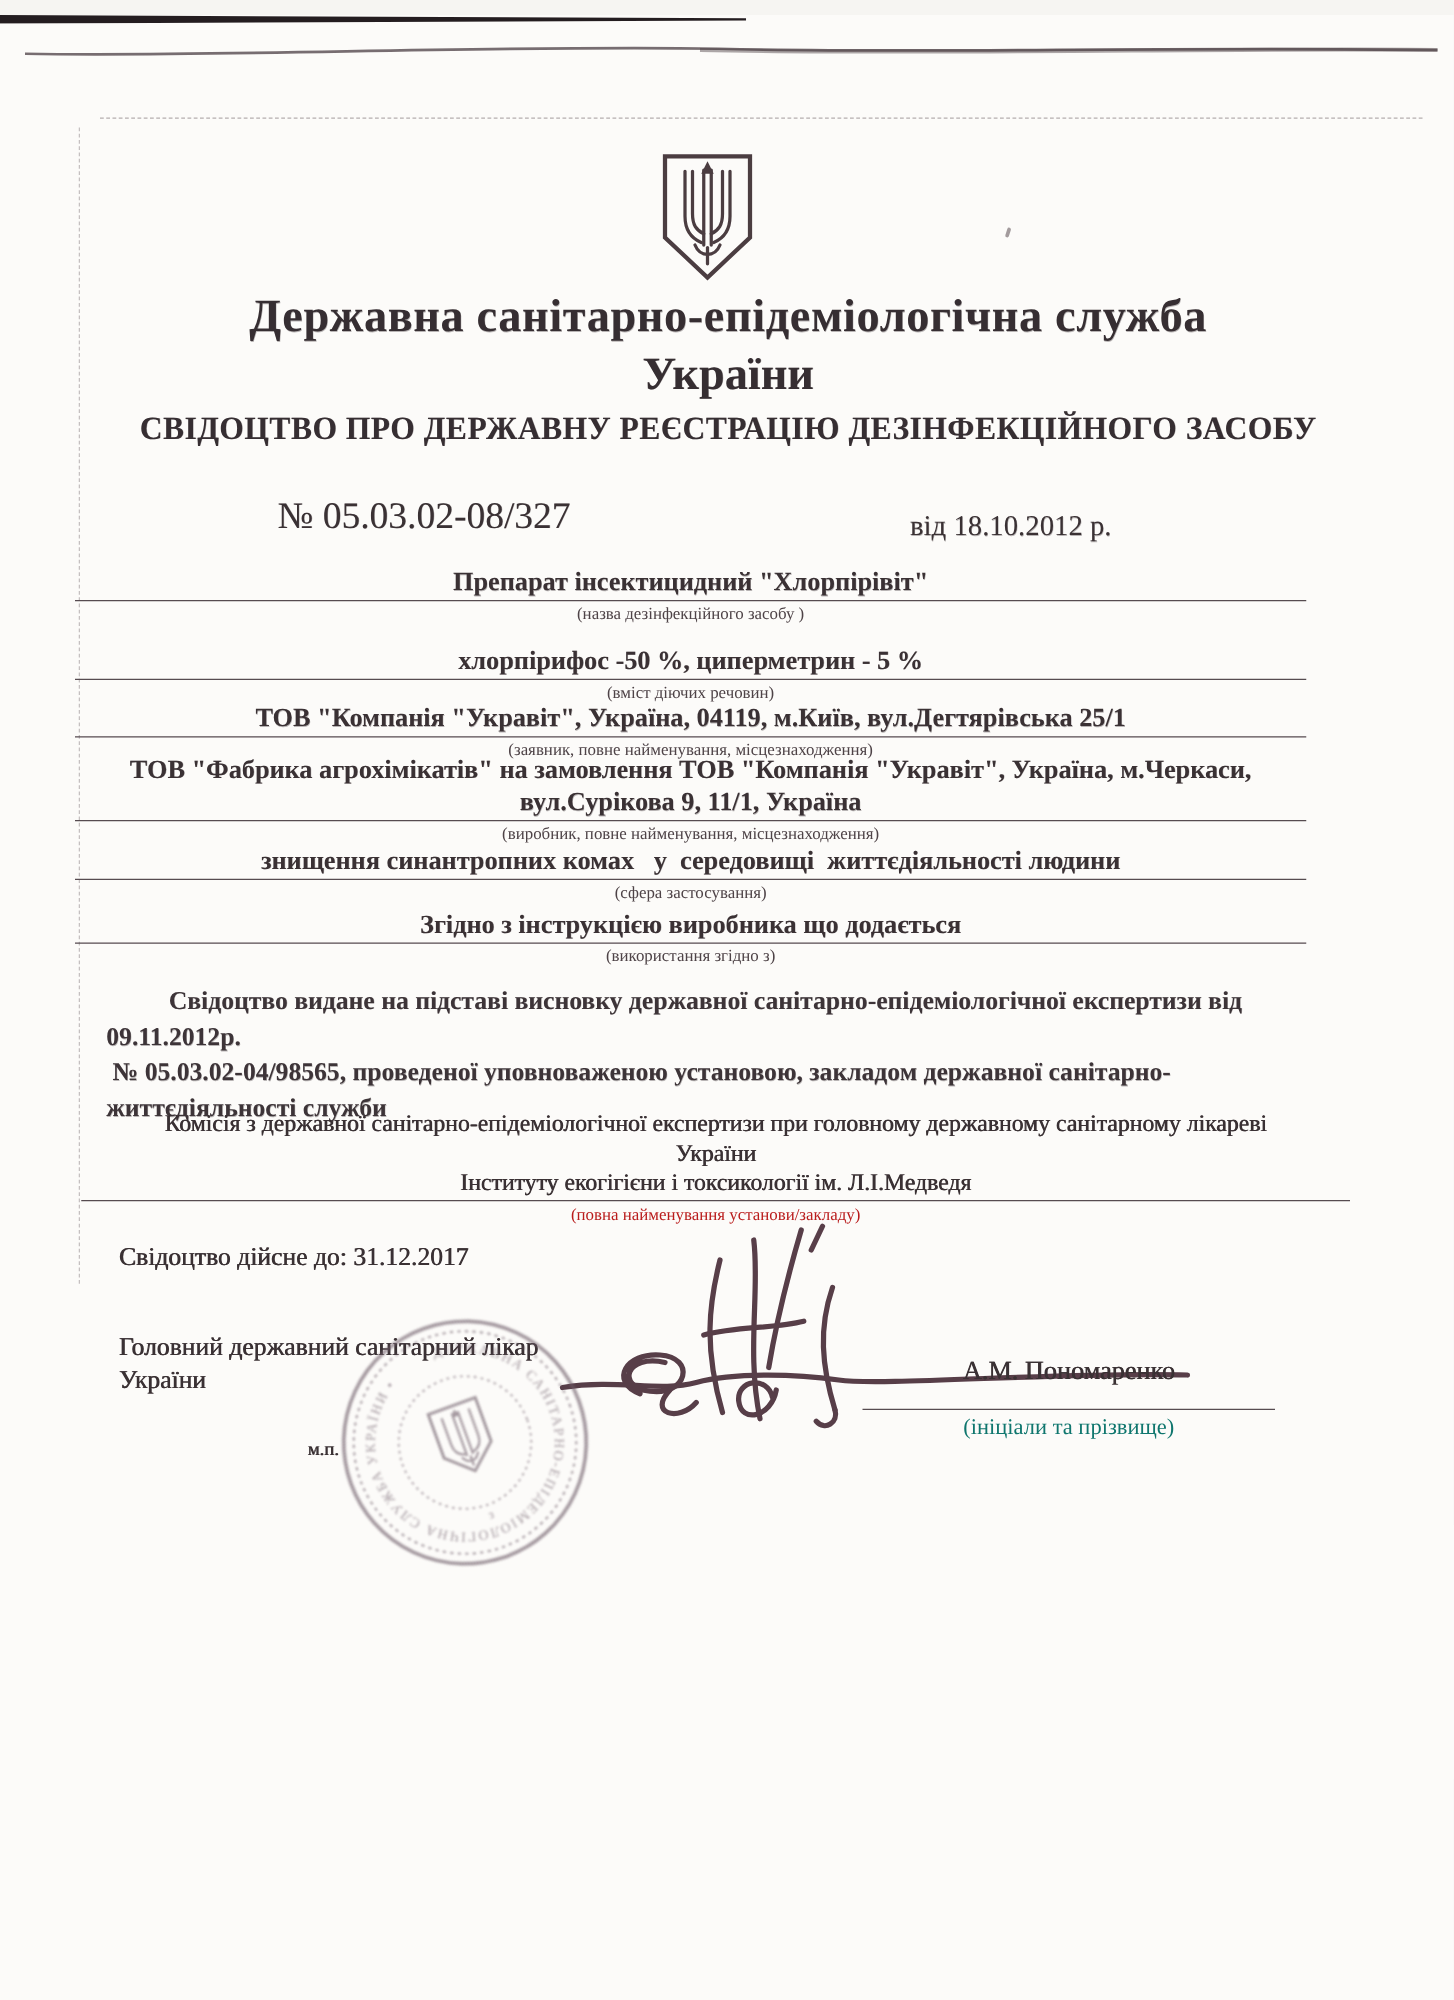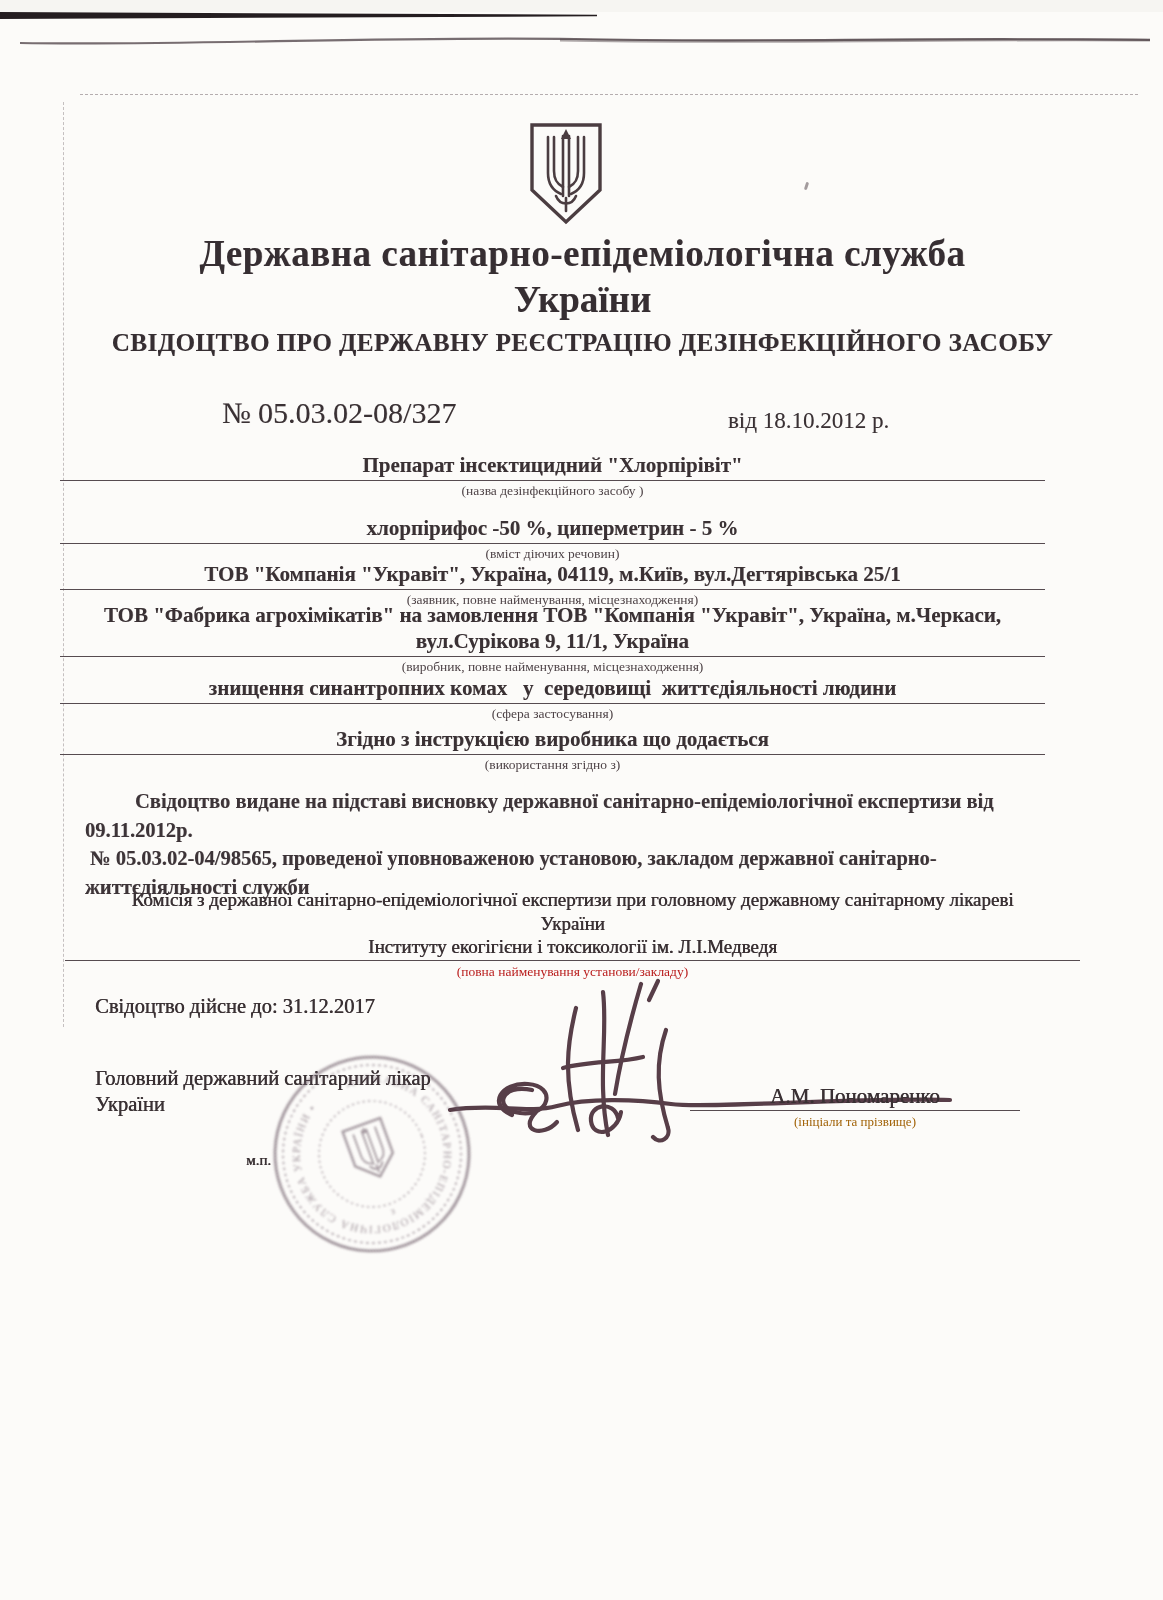--- a/index.html
+++ b/index.html
@@ -56,22 +56,22 @@
     font-size:19px;line-height:23.5px;border-bottom:1.6px solid #564b50;padding-bottom:1px;}
   .commission .nowrap{white-space:nowrap;}
   .commission-caption{left:65px;top:952px;width:1015px;text-align:center;
     font-size:13.5px;color:#b91c1c;}
 
   .valid{left:95px;top:983px;font-size:20.5px;}
   .official-title{left:95px;top:1053px;font-size:20.5px;line-height:26px;}
 
   
   .name-block{left:690px;top:1072px;width:330px;text-align:center;}
-  .name-block .name{font-size:21px;padding-bottom:1px;border-bottom:1.6px solid #564b50;}
-  .name-block .caption{font-size:13px;color:#a16207;padding-top:3px;}
+  .name-block .name{font-size:21px;padding-bottom:18px;border-bottom:1.6px solid #564b50;}
+  .name-block .caption{font-size:18px;color:#0f766e;padding-top:3px;}
 
   .mp{left:246px;top:1140px;font-size:15px;}
 
   svg{display:block;}
 </style>
 </head>
 <body>
 
 <div class="page">
 

